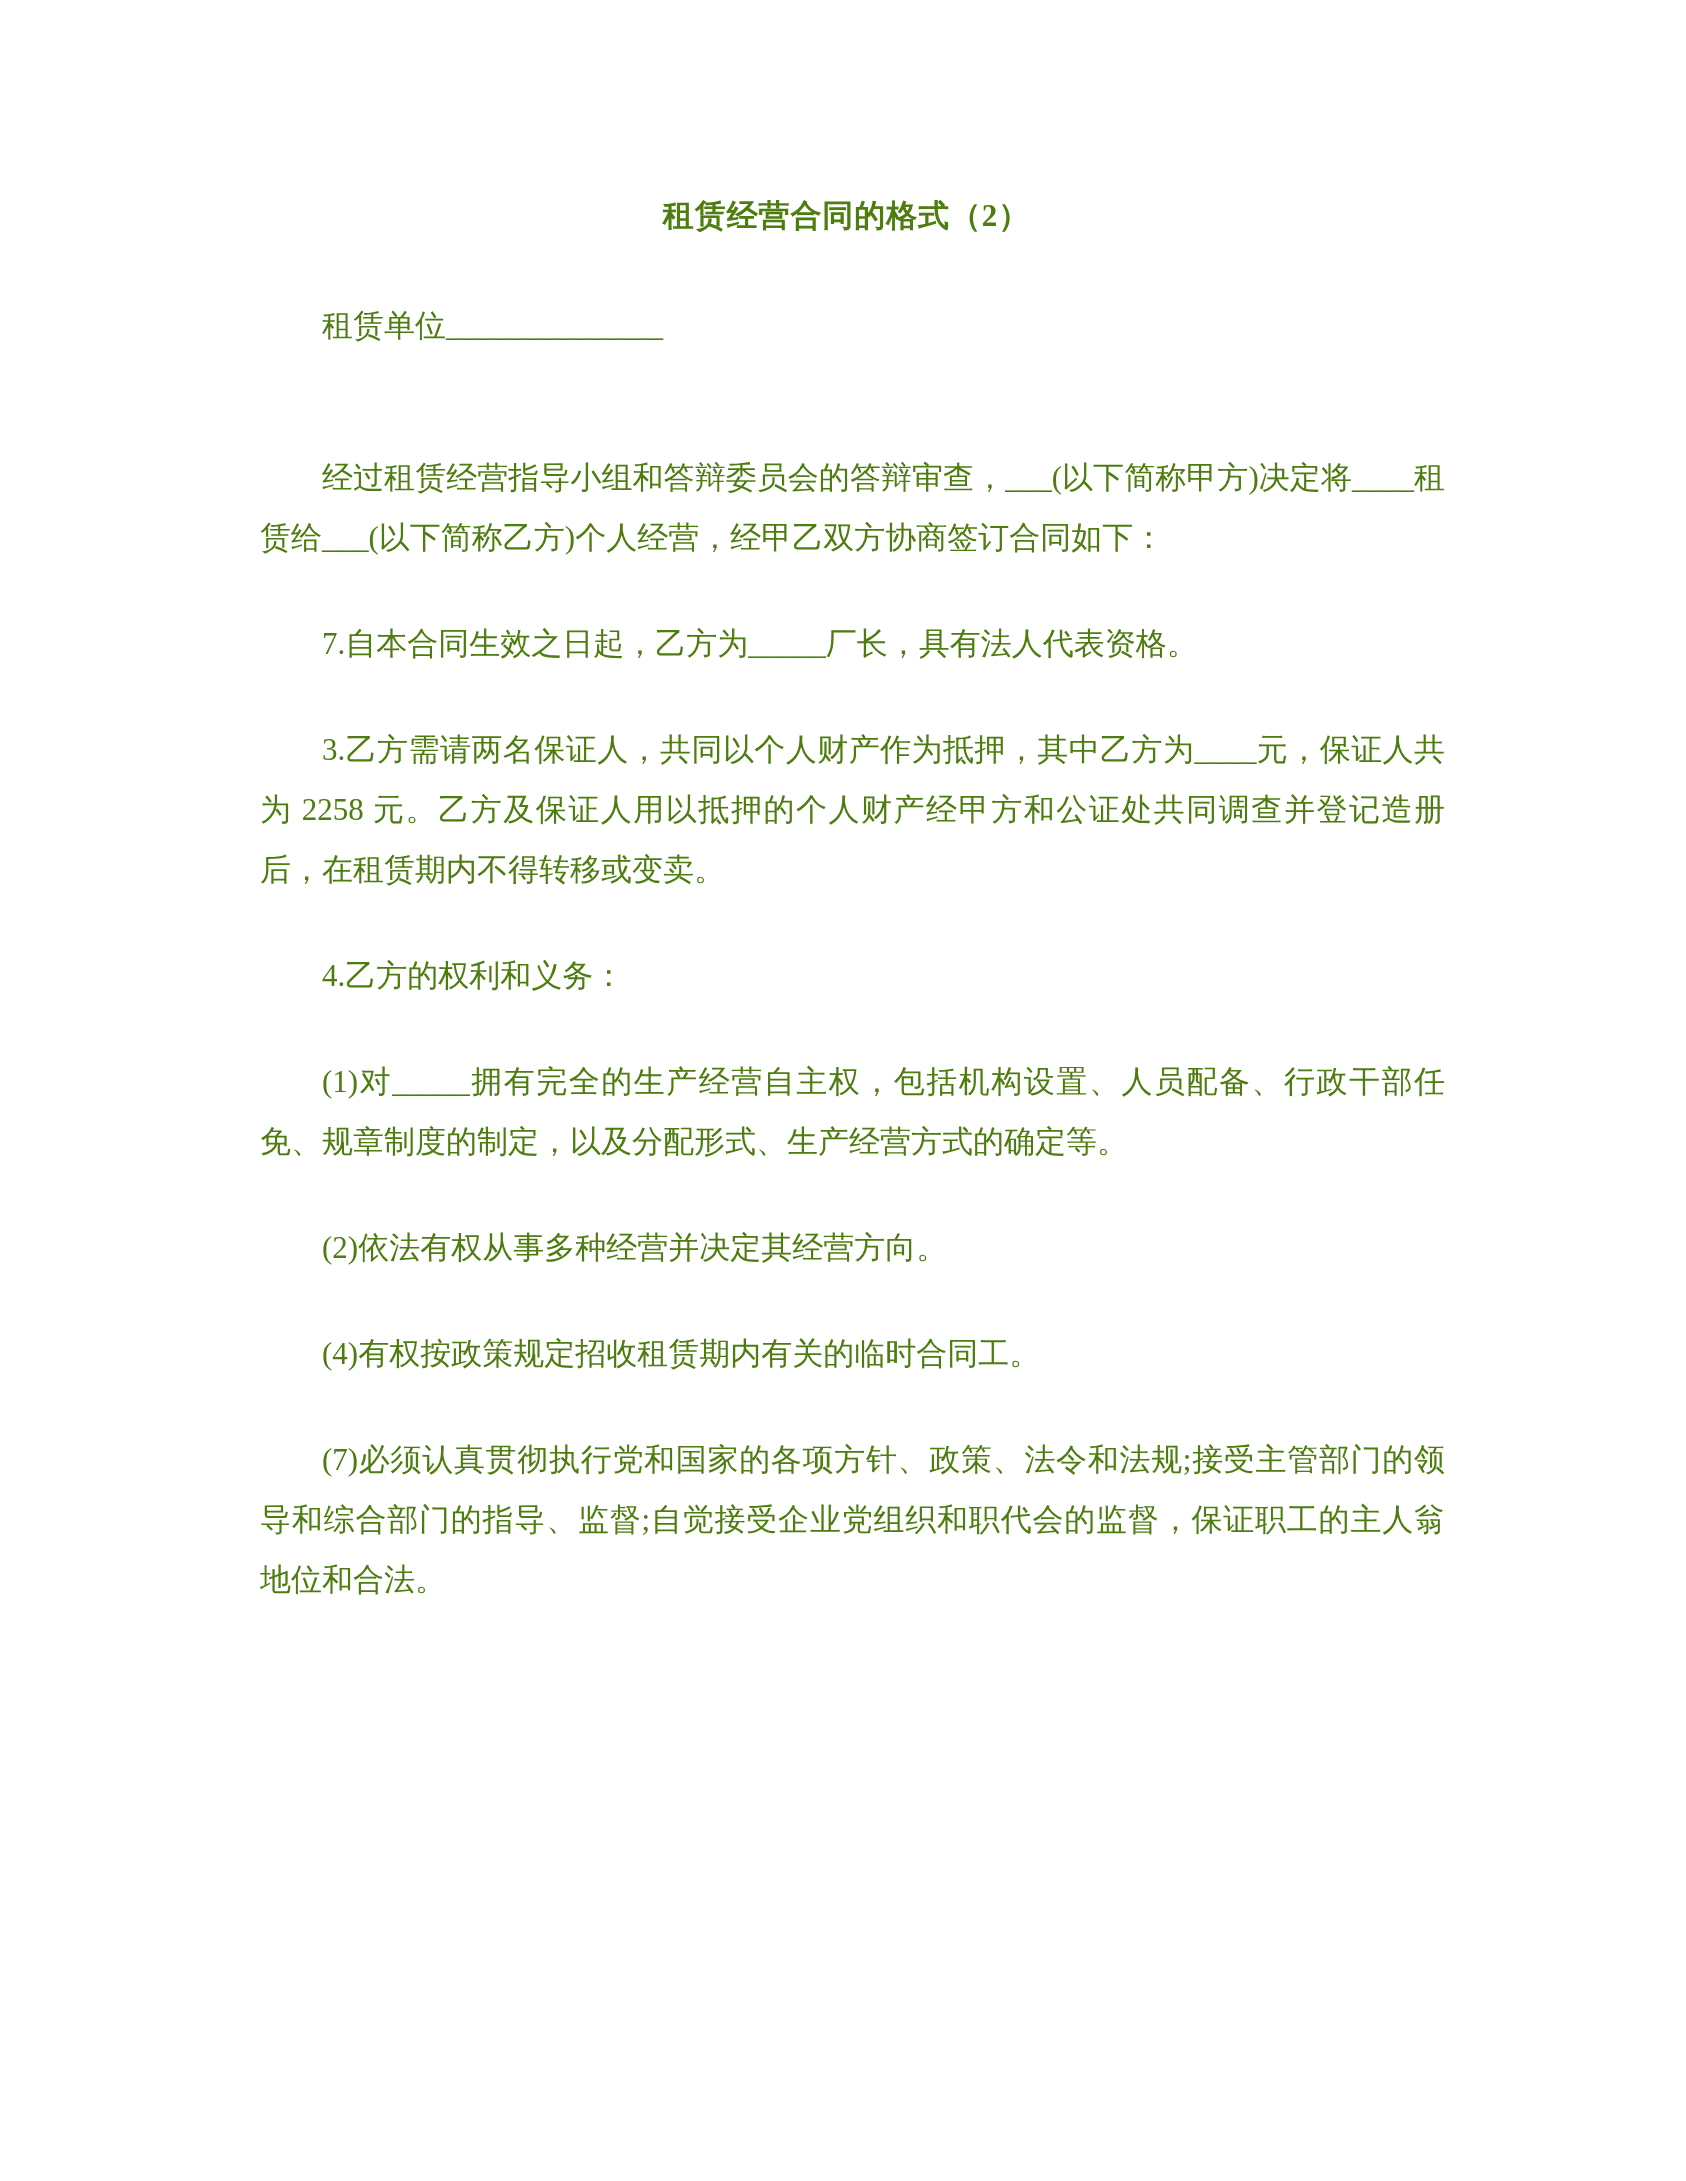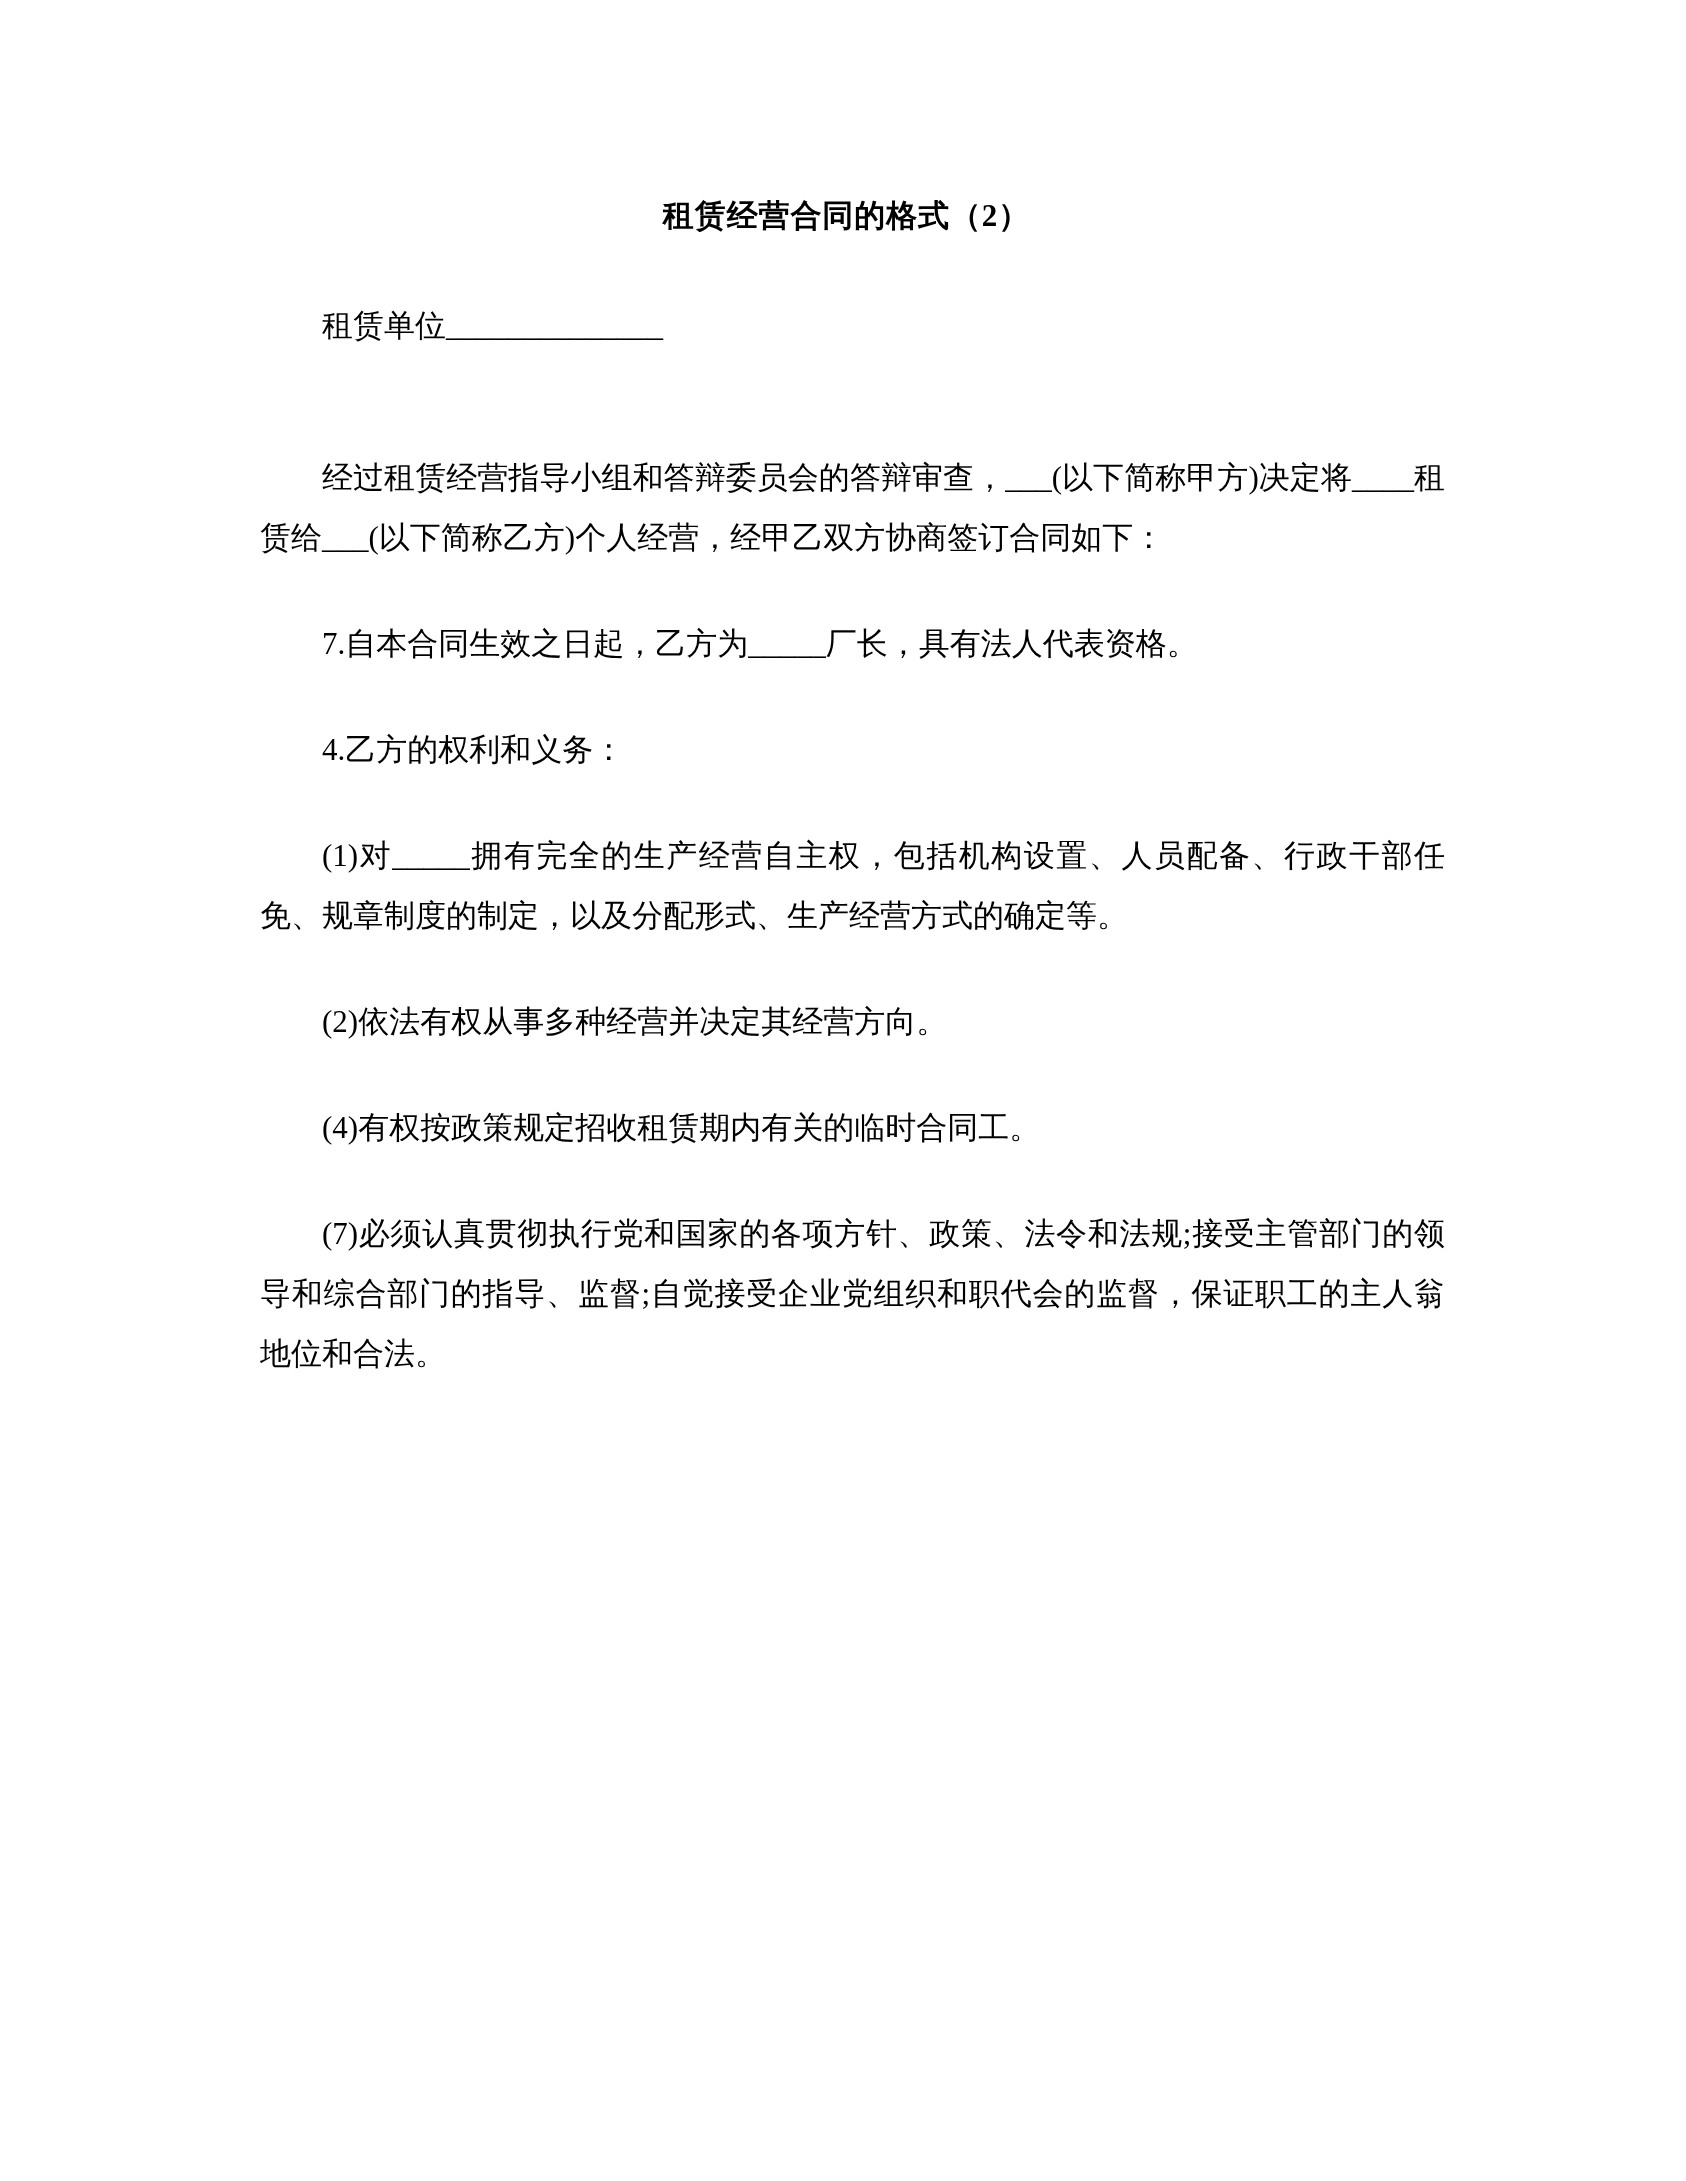--- a/index.html
+++ b/index.html
@@ -7,21 +7,21 @@
       padding: 0;
       background: #ffffff;
     }
     .page {
       position: relative;
       width: 1686px;
       height: 2182px;
       box-sizing: border-box;
       padding: 193px 241px 0 248px;
       background: #ffffff;
-      color: #000000;
+      color: #4d7c0f;
       font-family: "Liberation Serif", "DejaVu Serif", serif;
       font-size: 31px;
       overflow: hidden;
     }
     .doc-title {
       margin: 0 0 57px 0;
       text-align: center;
       font-size: 31px;
       font-weight: bold;
       line-height: 46px;
@@ -43,20 +43,21 @@
   </style>
 </head>
 <body>
 
 <div class="page">
   <h1 class="doc-title">租赁经营合同的格式（2）</h1>
   <div class="doc-body" id="doc-body">
       <p class="para lead">租赁单位______________</p>
       <p class="para">经过租赁经营指导小组和答辩委员会的答辩审查，___(以下简称甲方)决定将____租赁给___(以下简称乙方)个人经营，经甲乙双方协商签订合同如下：</p>
       <p class="para">7.自本合同生效之日起，乙方为_____厂长，具有法人代表资格。</p>
+      <p class="para">3.乙方需请两名保证人，共同以个人财产作为抵押，其中乙方为____元，保证人共为 2258 元。乙方及保证人用以抵押的个人财产经甲方和公证处共同调查并登记造册后，在租赁期内不得转移或变卖。</p>
       <p class="para">4.乙方的权利和义务：</p>
       <p class="para">(1)对_____拥有完全的生产经营自主权，包括机构设置、人员配备、行政干部任免、规章制度的制定，以及分配形式、生产经营方式的确定等。</p>
       <p class="para">(2)依法有权从事多种经营并决定其经营方向。</p>
       <p class="para">(4)有权按政策规定招收租赁期内有关的临时合同工。</p>
       <p class="para">(7)必须认真贯彻执行党和国家的各项方针、政策、法令和法规;接受主管部门的领导和综合部门的指导、监督;自觉接受企业党组织和职代会的监督，保证职工的主人翁地位和合法。</p>
     </div>
 </div>
 
 
 </body></html>

